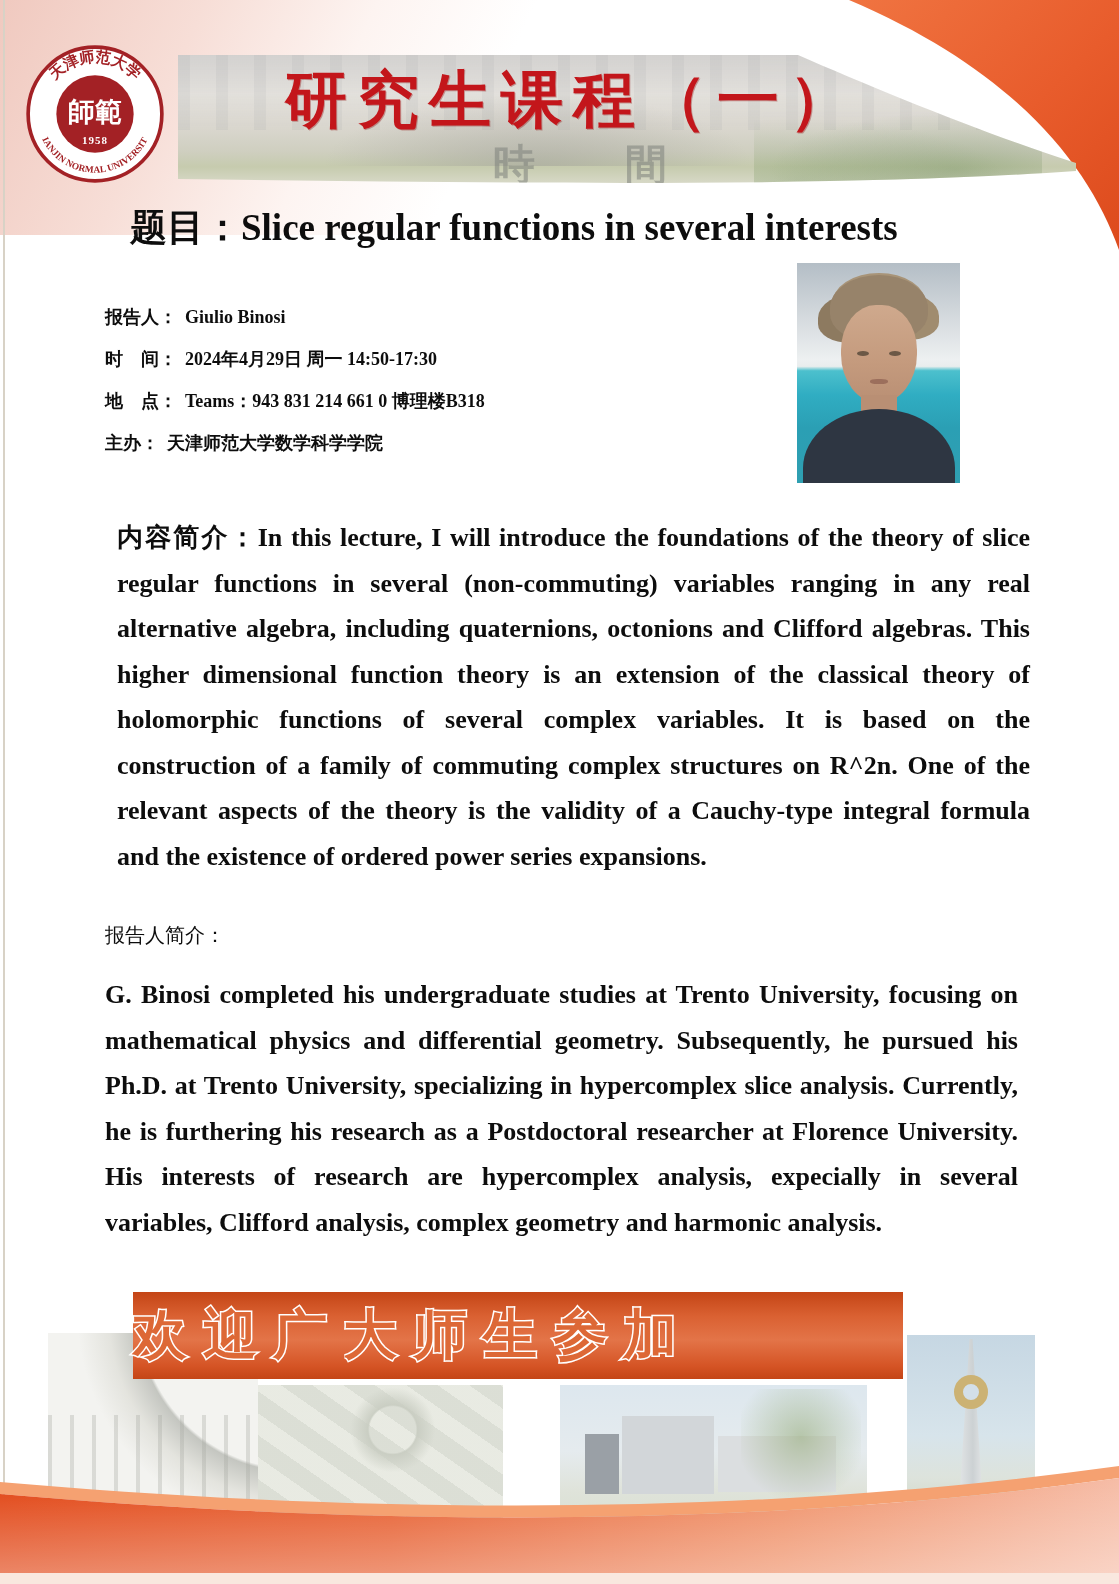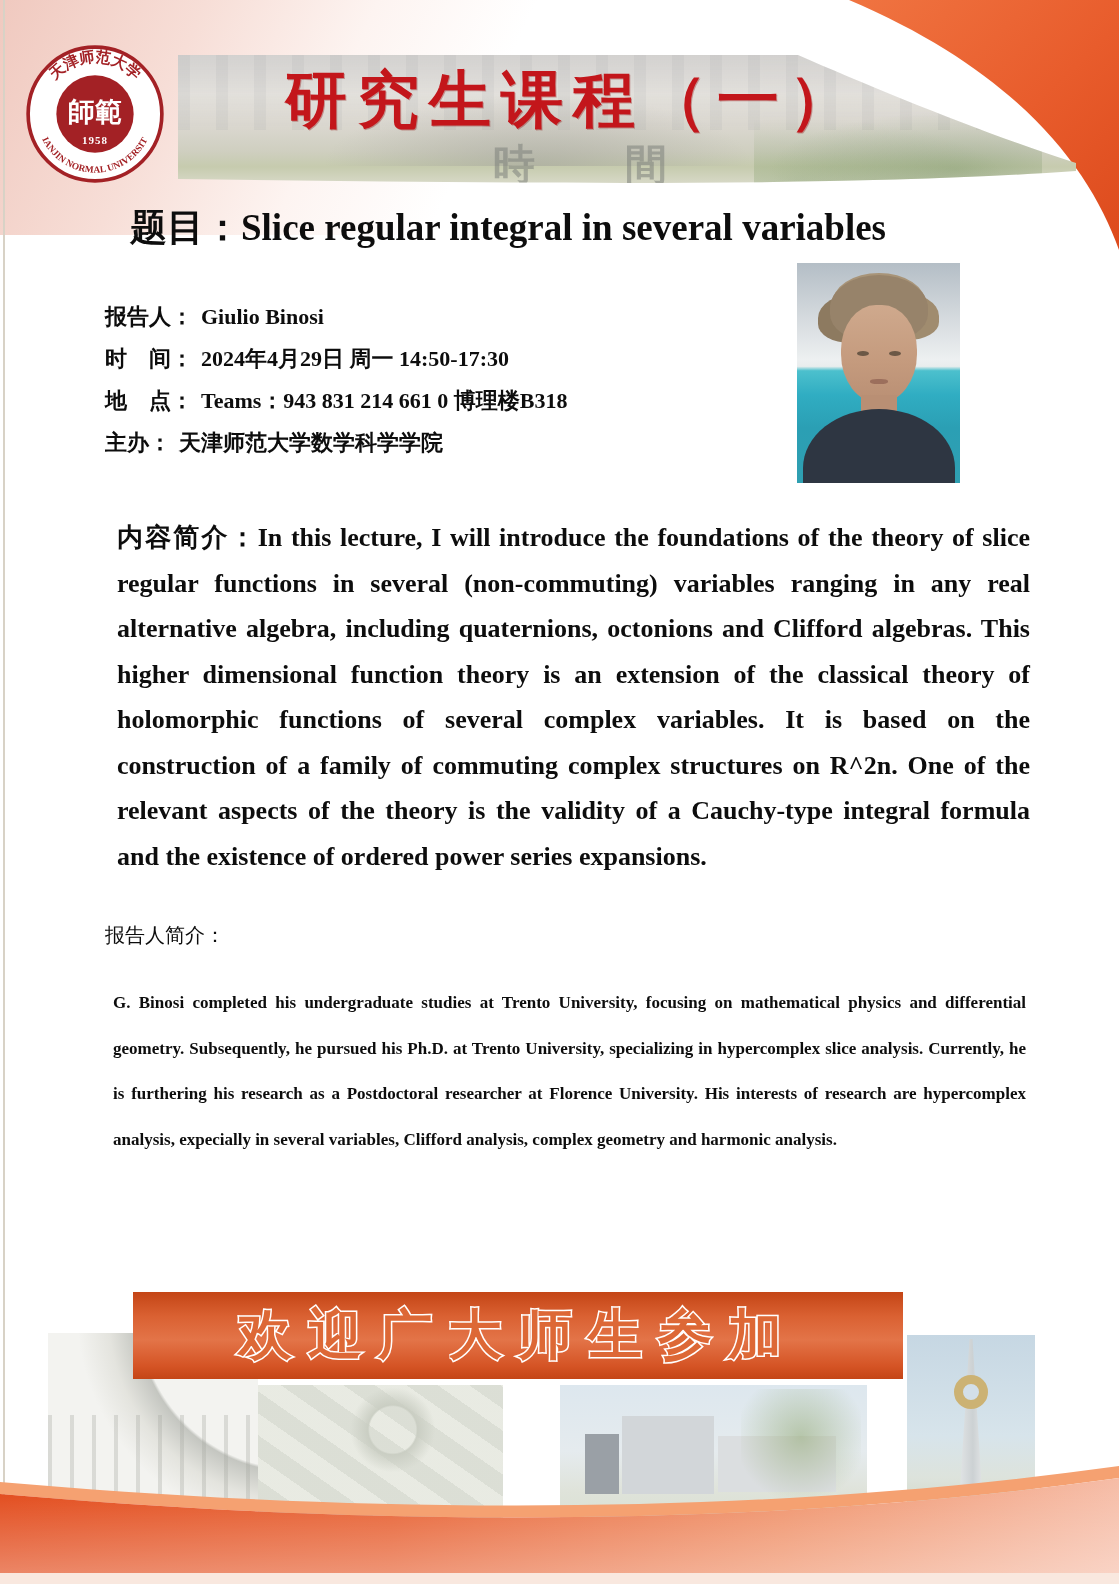--- a/index.html
+++ b/index.html
@@ -26,47 +26,47 @@
     color:rgba(125,130,124,.55);letter-spacing:90px;white-space:nowrap;}
   .banner-title{position:absolute;left:285px;top:58px;font-size:62px;font-weight:900;
     color:#c3161b;letter-spacing:10px;white-space:nowrap;z-index:2;
     text-shadow:1px 1px 0 rgba(140,10,10,.35);}
   .swoosh-tr{position:absolute;left:839px;top:0;width:280px;height:255px;}
   
   .logo{position:absolute;left:25px;top:44px;width:140px;height:140px;z-index:2;}
   
   .lecture-title{position:absolute;left:130px;top:203px;font-size:37px;font-weight:bold;white-space:nowrap;}
   .info-block{position:absolute;left:105px;top:296px;}
-  .info-row{font-size:22px;font-weight:bold;line-height:42px;white-space:nowrap;}
+  .info-row{font-size:18px;font-weight:bold;line-height:42px;white-space:nowrap;}
   .info-label{margin-right:8px;}
   
   .portrait{position:absolute;left:797px;top:263px;width:163px;height:220px;overflow:hidden;
     background:linear-gradient(180deg,#b4bec6 0%,#d5dade 25%,#edf0f1 44%,#e9eded 47%,#4cc0cd 49%,#30adc2 60%,#2b9fb4 75%,#2f9fb1 100%);}
   .p-hair{position:absolute;left:50%;top:12px;transform:translateX(-50%);width:98px;height:66px;
     background:#97836a;border-radius:55% 55% 45% 45%;
     box-shadow:-20px 10px 0 -8px #8d7a60,20px 8px 0 -9px #a08c6f,0 -4px 0 -2px #a89478;}
   .p-face{position:absolute;left:50%;top:42px;transform:translateX(-50%);width:76px;height:98px;
     background:linear-gradient(180deg,#cfa98d 0%,#c49a7d 60%,#b98f74 100%);border-radius:46% 46% 50% 50%;}
   .p-eye{position:absolute;top:46px;width:12px;height:5px;background:#6b5846;border-radius:50%;}
   .p-eye.l{left:16px;} .p-eye.r{right:16px;}
   .p-mouth{position:absolute;left:50%;top:74px;transform:translateX(-50%);width:18px;height:5px;
     background:#9c6f5c;border-radius:40%;}
   .p-neck{position:absolute;left:50%;top:132px;transform:translateX(-50%);width:36px;height:32px;background:#b98f74;}
   .p-torso{position:absolute;left:50%;bottom:-8px;transform:translateX(-50%);width:152px;height:82px;
     background:#2e3642;border-radius:50% 50% 0 0 / 72% 72% 0 0;}
   
   .abstract{position:absolute;left:105px;top:503px;width:913px;margin:12px;
     font-size:26px;font-weight:bold;line-height:45.5px;text-align:justify;}
   .bio-heading{position:absolute;left:105px;top:922px;font-size:20px;font-weight:normal;}
-  .bio{position:absolute;left:105px;top:972px;width:913px;margin:8px;
-    font-size:17px;font-weight:bold;line-height:45.5px;text-align:justify;}
+  .bio{position:absolute;left:105px;top:972px;width:913px;margin:0;
+    font-size:26px;font-weight:bold;line-height:45.5px;text-align:justify;}
   
   .welcome-banner{position:absolute;left:133px;top:1292px;width:770px;height:87px;z-index:4;
     background:linear-gradient(180deg,#c44516 0%,#da6132 28%,#e37448 55%,#d55425 85%,#c44516 100%);
-    display:flex;align-items:center;justify-content:center;}
+    display:flex;align-items:center;}
   .welcome-text{font-family:"Liberation Sans",sans-serif;font-size:54px;font-weight:bold;
     letter-spacing:16px;color:#dd6836;-webkit-text-stroke:3px #ffffff;paint-order:stroke fill;white-space:nowrap;}
   
   .photo-colonnade{position:absolute;left:48px;top:1333px;width:210px;height:170px;z-index:1;
     background:radial-gradient(circle at 118% -12%,transparent 50%,rgba(188,190,184,.85) 51%,rgba(226,226,220,.9) 60%,#f3f3f0 70%),#f3f3f0;}
   .colonnade-columns{position:absolute;left:0;right:0;bottom:0;height:52%;opacity:.6;
     background:repeating-linear-gradient(90deg,rgba(165,167,160,.55) 0 4px,transparent 4px 22px);}
   .photo-aerial{position:absolute;left:258px;top:1385px;width:245px;height:160px;z-index:1;
     background:radial-gradient(circle at 55% 28%,transparent 13%,rgba(200,204,193,.9) 14%,transparent 24%),
                repeating-linear-gradient(35deg,rgba(208,212,202,.55) 0 18px,rgba(232,234,226,.55) 18px 36px),#e9ebe3;}
@@ -122,21 +122,21 @@
       <textPath href="#arcTop" startOffset="50%">天津师范大学</textPath>
     </text>
     <circle cx="67" cy="67" r="37" fill="#a32125"></circle>
     <text x="67" y="74" font-size="26" font-weight="bold" fill="#ffffff" text-anchor="middle">師範</text>
     <text x="67" y="96" font-size="10.5" font-weight="bold" fill="#ffffff" text-anchor="middle" letter-spacing="1">1958</text>
     <text font-size="9" font-weight="bold" fill="#a32125" text-anchor="middle">
       <textPath href="#arcBottom" startOffset="50%">TIANJIN NORMAL UNIVERSITY</textPath>
     </text>
   </svg>
 
-  <div class="lecture-title"><span>题目：</span><span>Slice regular integral in several variables</span></div>
+  <div class="lecture-title"><span>题目：</span><span>Slice regular functions in several interests</span></div>
 
   <div class="info-block">
     <div class="info-row"><span class="info-label">报告人：</span><span>Giulio Binosi</span></div>
     <div class="info-row"><span class="info-label">时　间：</span><span>2024年4月29日 周一 14:50-17:30</span></div>
     <div class="info-row"><span class="info-label">地　点：</span><span>Teams：943 831 214 661 0 博理楼B318</span></div>
     <div class="info-row"><span class="info-label">主办：</span><span>天津师范大学数学科学学院</span></div>
   </div>
 
   <div class="portrait">
     <div class="p-hair"></div>

